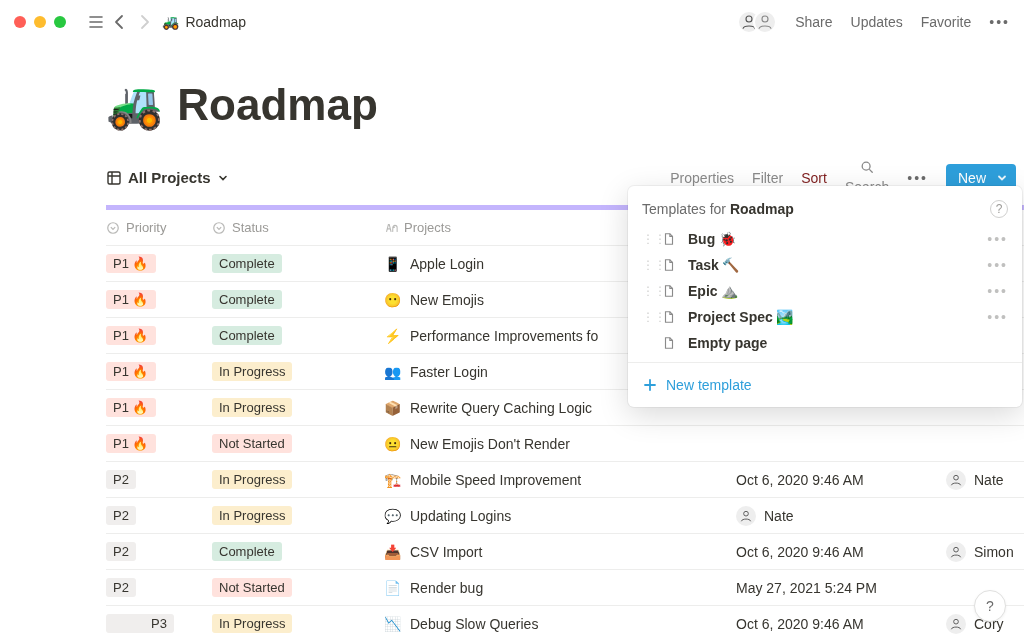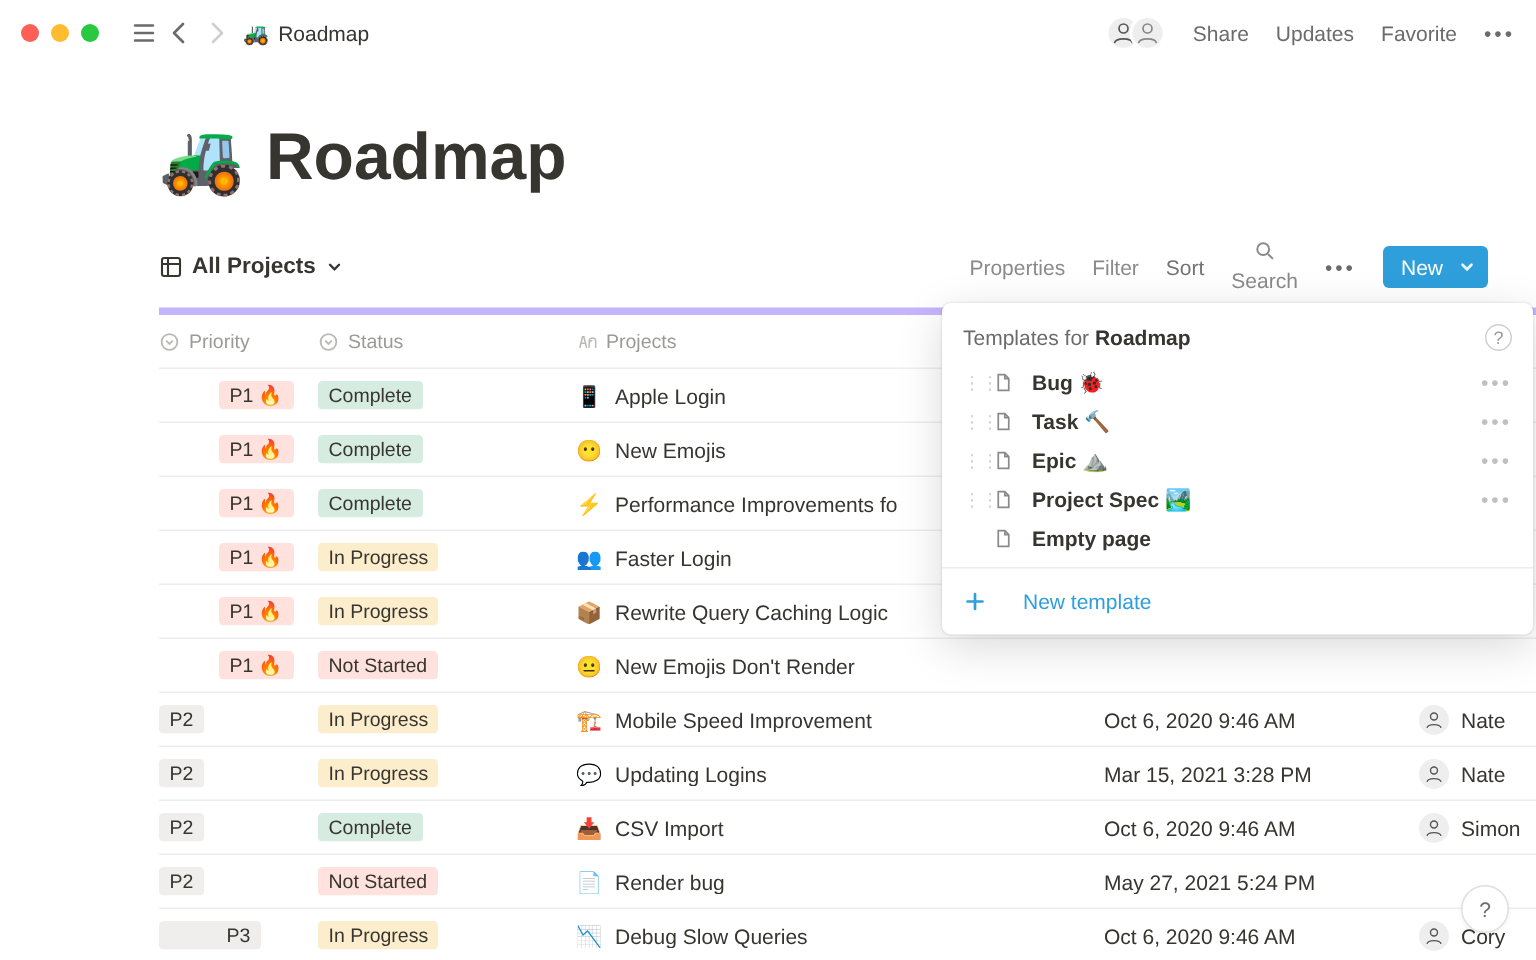--- a/index.html
+++ b/index.html
@@ -31,62 +31,62 @@
 .avatar{width:24px;height:24px;border-radius:50%;border:2px solid #fff;background:#eee;display:flex;align-items:center;justify-content:center;}
 .avatar+.avatar{margin-left:-8px;}
 .toplink{color:#6b6b6b;margin-left:18px;cursor:pointer;font-size:14px;}
 .dots-h{margin-left:18px;color:#6b6b6b;letter-spacing:2px;cursor:pointer;}
 
 .page{padding: 34px 0 0 106px;}
 .title-row{display:flex;align-items:center;gap:14px;}
 .title-emoji{font-size:46px;}
 .title-text{font-size:44px;font-weight:700;}
 
-.db-toolbar{display:flex;align-items:center;margin-top:28px;padding-right:32px;}
+.db-toolbar{display:flex;align-items:center;margin-top:28px;padding-right:8px;}
 .view-switch{display:flex;align-items:center;gap:6px;font-weight:600;font-size:15px;cursor:pointer;}
 .view-switch svg{color:#37352f;}
 .tool-right{margin-left:auto;display:flex;align-items:center;gap:18px;}
 .tlabel{color:#8a8a8a;cursor:pointer;font-size:14px;}
-.tlabel.active{color:#737373;}
+.tlabel.active{color:#7f1d1d;}
 .tsearch{color:#8a8a8a;display:flex;align-items:center;gap:5px;cursor:pointer;flex-direction:column;}
 .new-btn{background:#2e9fdb;color:#fff;border-radius:4px;height:28px;display:flex;align-items:center;padding:0 8px 0 12px;font-weight:500;cursor:pointer;gap:10px;}
 .new-btn .chev{opacity:.9;}
 
 .db-table{margin-top:10px;border-top:5px solid #c4b5fd;}
 .db-head,.db-row{display:grid;grid-template-columns:106px 172px 352px 210px 170px;align-items:center;height:36px;border-bottom:1px solid #ededec;}
 .db-head{color:#9b9a97;font-size:13px;}
 .db-head .hcell{display:flex;align-items:center;gap:6px;}
 .hcell svg{color:#b9b9b7;}
 .db-row .cell{display:flex;align-items:center;gap:8px;font-size:14px;white-space:nowrap;overflow:hidden;}
 .badge{border-radius:3px;padding:2px 7px;font-size:13px;display:inline-block;}
-.badge.p1{background:#ffe2dd;margin-left:40px;}
+.badge.p1{background:#ffe2dd;}
 .badge.p2{background:#f0eeed;}
 .badge.p3{background:#f0eeed;padding-left:45px;}
 .badge.complete{background:#d6ece0;}
 .badge.progress{background:#fceecd;}
 .badge.notstarted{background:#ffe2dd;}
 .proj-icon{width:18px;display:inline-flex;justify-content:center;}
 .proj-name{font-weight:500;}
 .assignee{display:flex;align-items:center;gap:6px;}
 .mini-av{width:20px;height:20px;border-radius:50%;background:#eee;display:flex;align-items:center;justify-content:center;font-size:12px;}
 
 .count-row{display:flex;justify-content:flex-end;gap:8px;padding:8px 220px 0 0;font-size:12px;color:#9b9a97;letter-spacing:1px;align-items:baseline;}
 .count-row .num{font-size:16px;color:#6b6b6b;letter-spacing:0;}
 
-.popover{position:absolute;left:628px;top:202px;width:394px;background:#fff;border-radius:6px;box-shadow:0 8px 30px rgba(0,0,0,.15),0 0 0 1px rgba(15,15,15,.05);padding:10px 0 6px;}
+.popover{position:absolute;left:628px;top:186px;width:394px;background:#fff;border-radius:6px;box-shadow:0 8px 30px rgba(0,0,0,.15),0 0 0 1px rgba(15,15,15,.05);padding:10px 0 6px;}
 .pop-head{display:flex;align-items:center;padding:4px 14px 8px;color:#6b6b6b;font-size:14px;}
 .pop-head b{color:#37352f;font-weight:600;}
 .pop-head .help{margin-left:auto;width:18px;height:18px;border:1px solid #d0d0cf;border-radius:50%;display:flex;align-items:center;justify-content:center;font-size:12px;color:#9b9a97;cursor:pointer;}
 .tmpl{display:flex;align-items:center;gap:10px;padding:5px 14px;cursor:pointer;}
 .tmpl .grip{color:#d0d0cf;font-size:12px;width:10px;}
 .tmpl .pic{width:16px;color:#8a8a8a;}
 .tmpl .lab{font-size:14px;font-weight:bold;}
 .tmpl .row-dots{margin-left:auto;color:#c0c0bf;letter-spacing:2px;}
 .pop-sep{height:1px;background:#ededec;margin:6px 0;}
-.new-tmpl{display:flex;align-items:center;gap:24px;padding:8px 14px;color:#2e9fdb;cursor:pointer;font-size:14px;}
+.new-tmpl{display:flex;align-items:center;gap:8px;padding:8px 14px;color:#2e9fdb;cursor:pointer;font-size:14px;}
 
 .help-fab{position:absolute;right:18px;bottom:18px;width:32px;height:32px;border-radius:50%;border:1px solid #e0e0df;display:flex;align-items:center;justify-content:center;color:#6b6b6b;background:#fff;cursor:pointer;box-shadow:0 1px 3px rgba(0,0,0,.06);}
 svg{display:block;}
 </style>
 </head>
 <body>
 
 <div class="topbar">
   <div class="traffic">
     <div class="dot r"></div>
@@ -307,21 +307,20 @@
           <div class="cell">
             <span class="badge p2">P2</span>
           </div>
           <div class="cell">
             <span class="badge progress">In Progress</span>
           </div>
           <div class="cell">
             <span class="proj-icon">💬</span>
             <span class="proj-name">Updating Logins</span>
           </div>
-          <div class="cell">Mar 15, 2021 3:28 PM</div>
           <div class="cell assignee">
             <span class="mini-av">
               <svg width="14" height="14" viewBox="0 0 24 24">
                 <circle cx="12" cy="8" r="4" fill="none" stroke="#555" stroke-width="1.6"></circle>
                 <path d="M4 21c1-5 15-5 16 0" fill="none" stroke="#555" stroke-width="1.6"></path>
               </svg>
             </span>
             <span>Nate</span>
           </div>
         </div>

